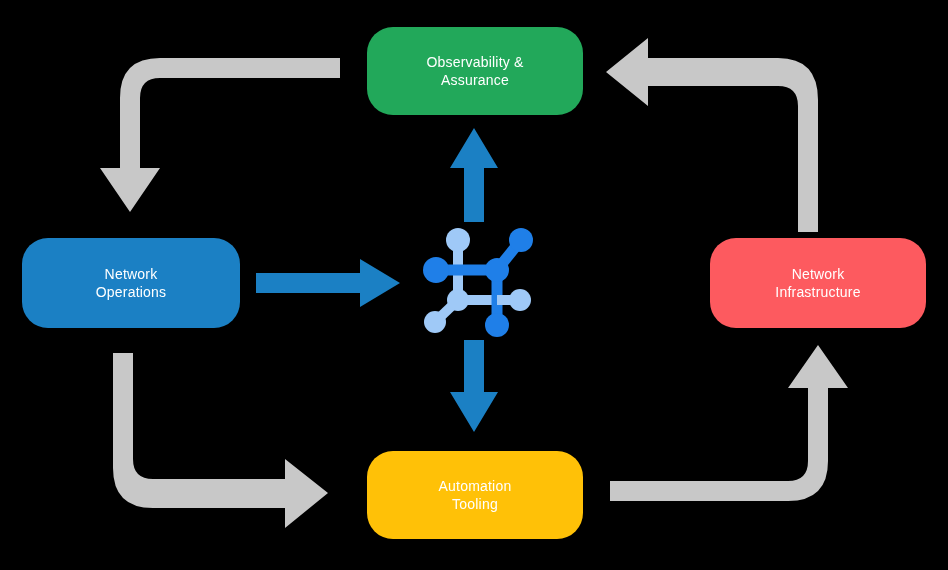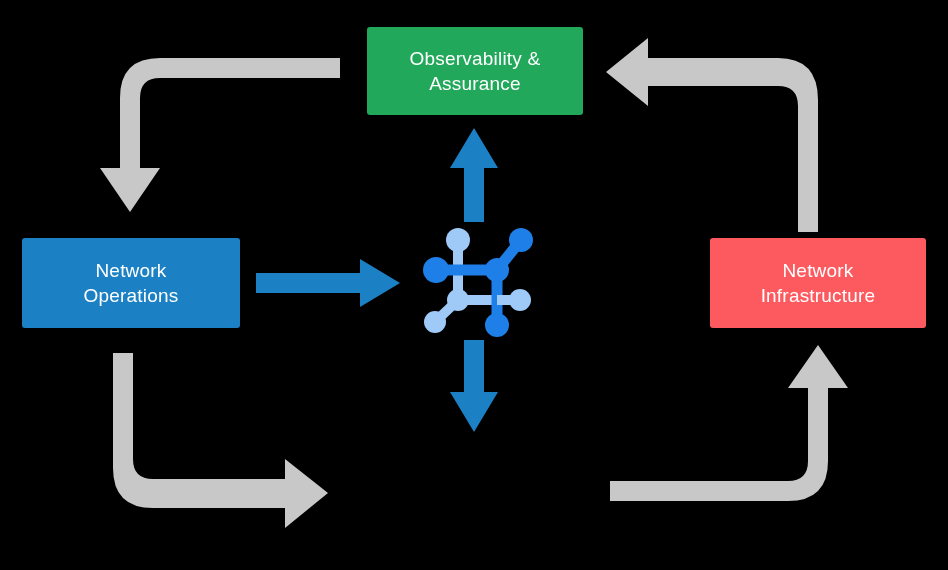--- a/index.html
+++ b/index.html
@@ -14,23 +14,23 @@
     background: #000000;
     overflow: hidden;
     font-family: "Liberation Sans", sans-serif;
   }
   .node-box {
     position: absolute;
     display: flex;
     align-items: center;
     justify-content: center;
     text-align: center;
-    border-radius: 3px;
+    border-radius: 26px;
     color: #ffffff;
-    font-size: 19px;
+    font-size: 14px;
     line-height: 1.32;
     font-weight: 400;
     letter-spacing: 0.2px;
     box-sizing: border-box;
     padding: 6px 10px;
     white-space: pre-line;
   }
   #box-observability {
     left: 367px; top: 27px; width: 216px; height: 88px;
     background: #22a85a;
@@ -118,14 +118,16 @@
 
   <div class="node-box" id="box-observability">Observability &amp;
 Assurance</div>
 
   <div class="node-box" id="box-network-operations">Network
 Operations</div>
 
   <div class="node-box" id="box-network-infrastructure">Network
 Infrastructure</div>
 
+  <div class="node-box" id="box-automation">Automation
+Tooling</div>
 
 </div>
 
 </body></html>

